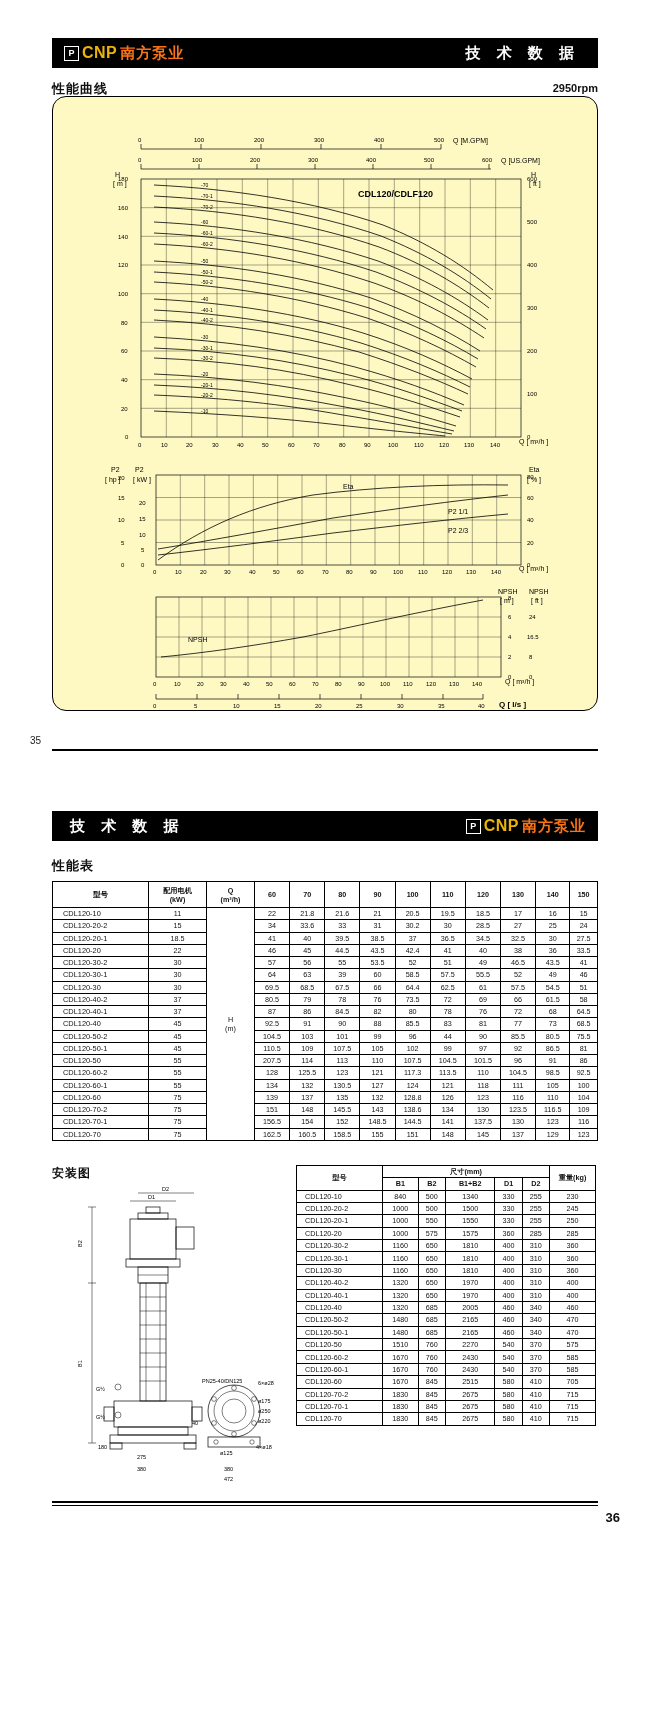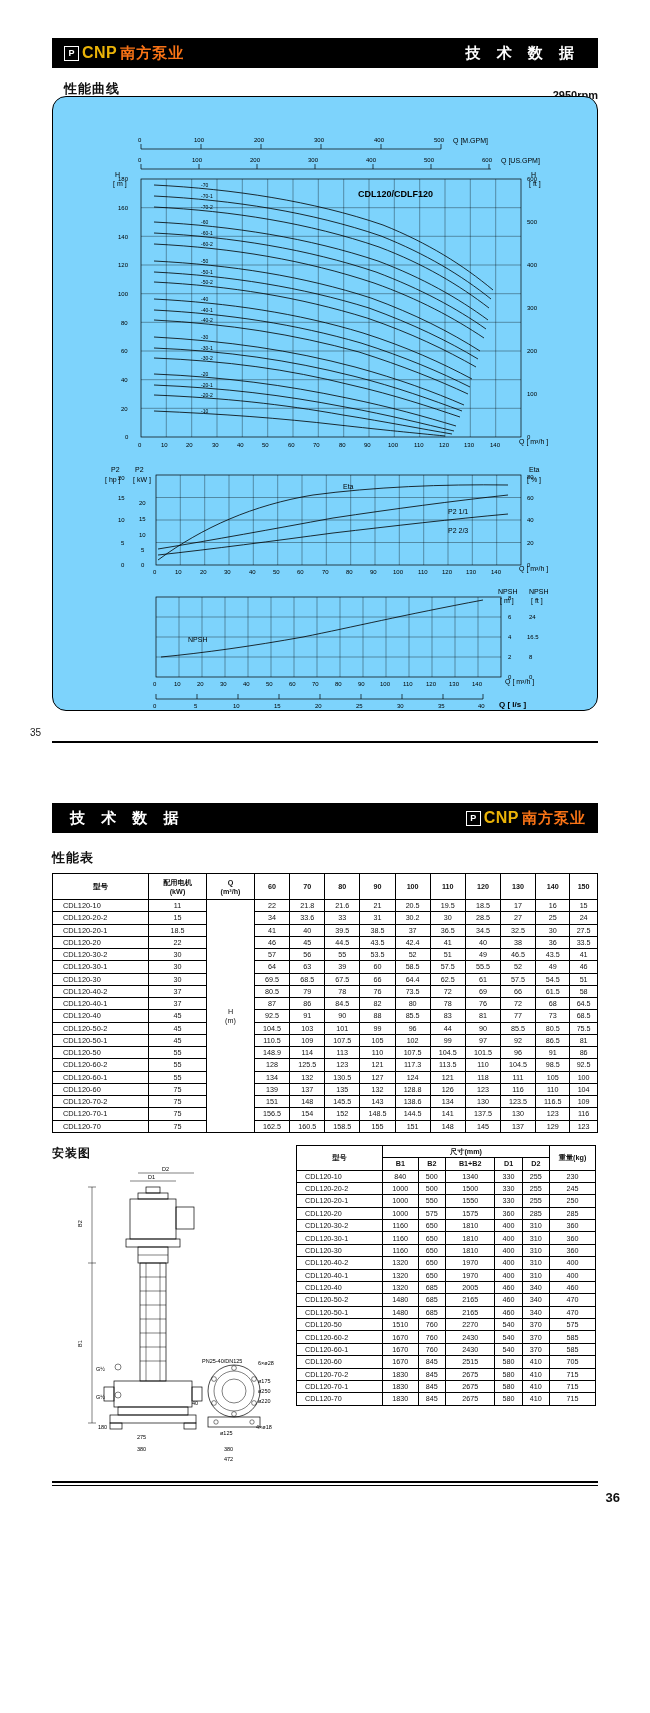--- a/index.html
+++ b/index.html
@@ -41,26 +41,26 @@
 
   .section-title {
     font-size:13px; font-weight:bold; margin:14px 0 6px 52px; letter-spacing:1px;
   }
   .rpm {
     position:absolute; right:52px; font-size:11px; font-weight:bold;
   }
 
   
   .curvebox {
-    margin:8px 52px;
+    margin:16px 52px;
     border:1.2px solid #000;
     border-radius:14px 14px 14px 14px;
     height:615px;
     position:relative;
-    background:#7dd3fc;
+    background:#fef9c3;
   }
   .pgnum-left { position:absolute; left:30px; font-size:10px; color:#222;}
   .pgnum-right { position:absolute; right:30px; font-size:13px; font-weight:bold;}
 
   
   .chart-svg { position:absolute; top:0; left:0;}
 
   
   table.perf {
     border-collapse:collapse;
@@ -114,22 +114,22 @@
       <div class="cnp-box">
           <span>P</span>
         </div>
       <div class="cnp-text">CNP</div>
       <div class="cnp-cn">南方泵业</div>
     </div>
     <div class="hdr-title">技 术 数 据</div>
   </div>
 
   <div style="position:relative;height:22px;">
-    <div class="section-title" style="margin-top:12px;position:absolute;left:12px;text-align:center;">性能曲线</div>
-    <div class="rpm" style="top:21px;">2950rpm</div>
+    <div class="section-title" style="margin-top:12px;position:absolute;left:0;text-align:center;">性能曲线</div>
+    <div class="rpm" style="top:14px;">2950rpm</div>
   </div>
 
   <div class="curvebox" style="margin-top:6px;">
     <svg class="chart-svg" width="546" height="613" viewBox="0 0 546 613">
       <defs>
         <style>
           .ax{stroke:#000;stroke-width:0.7;fill:none}
           .gr{stroke:#000;stroke-width:0.35;fill:none}
           .cv{stroke:#000;stroke-width:0.8;fill:none}
           .tk{font-size:6px;fill:#000}
@@ -668,21 +668,21 @@
           <td>102</td>
           <td>99</td>
           <td>97</td>
           <td>92</td>
           <td>86.5</td>
           <td>81</td>
         </tr>
         <tr>
           <td class="model">CDL120-50</td>
           <td>55</td>
-          <td>148.9</td>
+          <td>207.5</td>
           <td>114</td>
           <td>113</td>
           <td>110</td>
           <td>107.5</td>
           <td>104.5</td>
           <td>101.5</td>
           <td>96</td>
           <td>91</td>
           <td>86</td>
         </tr>
@@ -766,21 +766,21 @@
           <td>151</td>
           <td>148</td>
           <td>145</td>
           <td>137</td>
           <td>129</td>
           <td>123</td>
         </tr>
       </tbody>
   </table>
 
-  <div class="flexrow" style="margin-top:12px;">
+  <div class="flexrow" style="margin-top:24px;">
     <div class="drawing">
       <div class="sub-h2">安装图</div>
       <svg width="228" height="300" viewBox="0 0 228 300">
         <style>
           .ln{stroke:#000;stroke-width:0.7;fill:none}
           .ln2{stroke:#000;stroke-width:0.5;fill:none}
           .dsh{stroke:#000;stroke-width:0.4;fill:none;stroke-dasharray:3 2}
           .t{font-size:5.5px;fill:#000}
           .tb{font-size:6px;fill:#000}
         </style>

